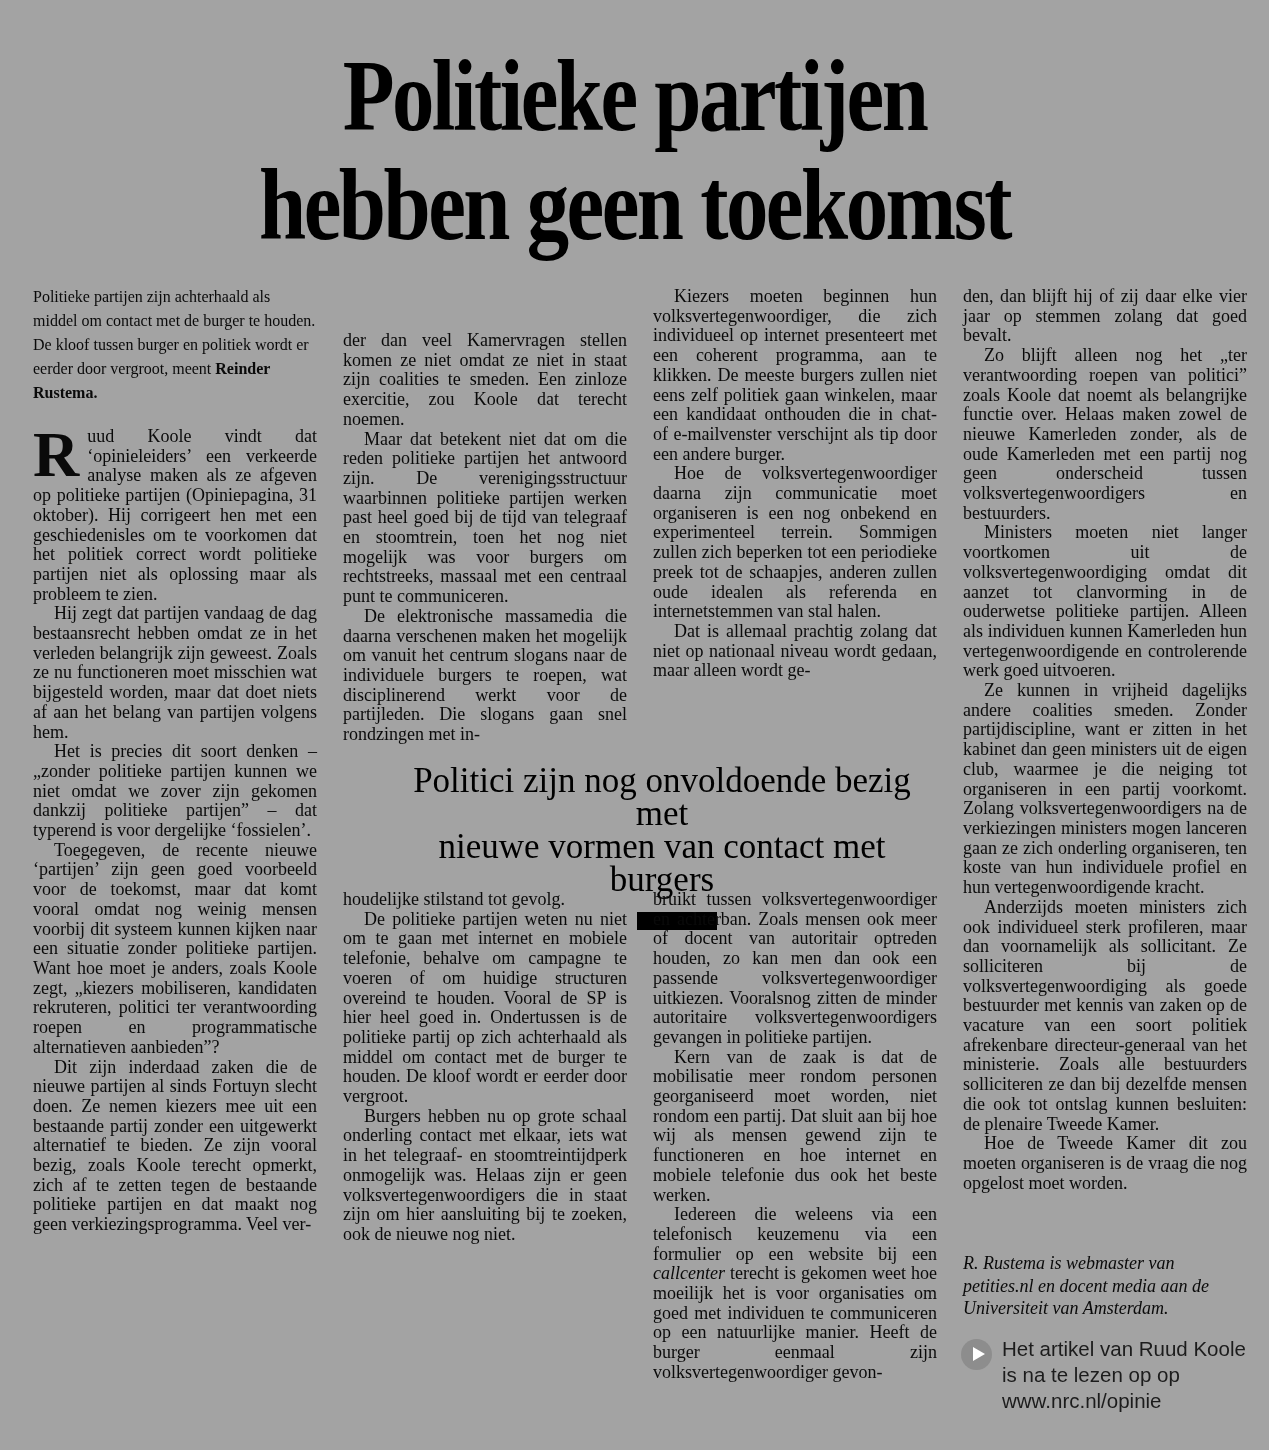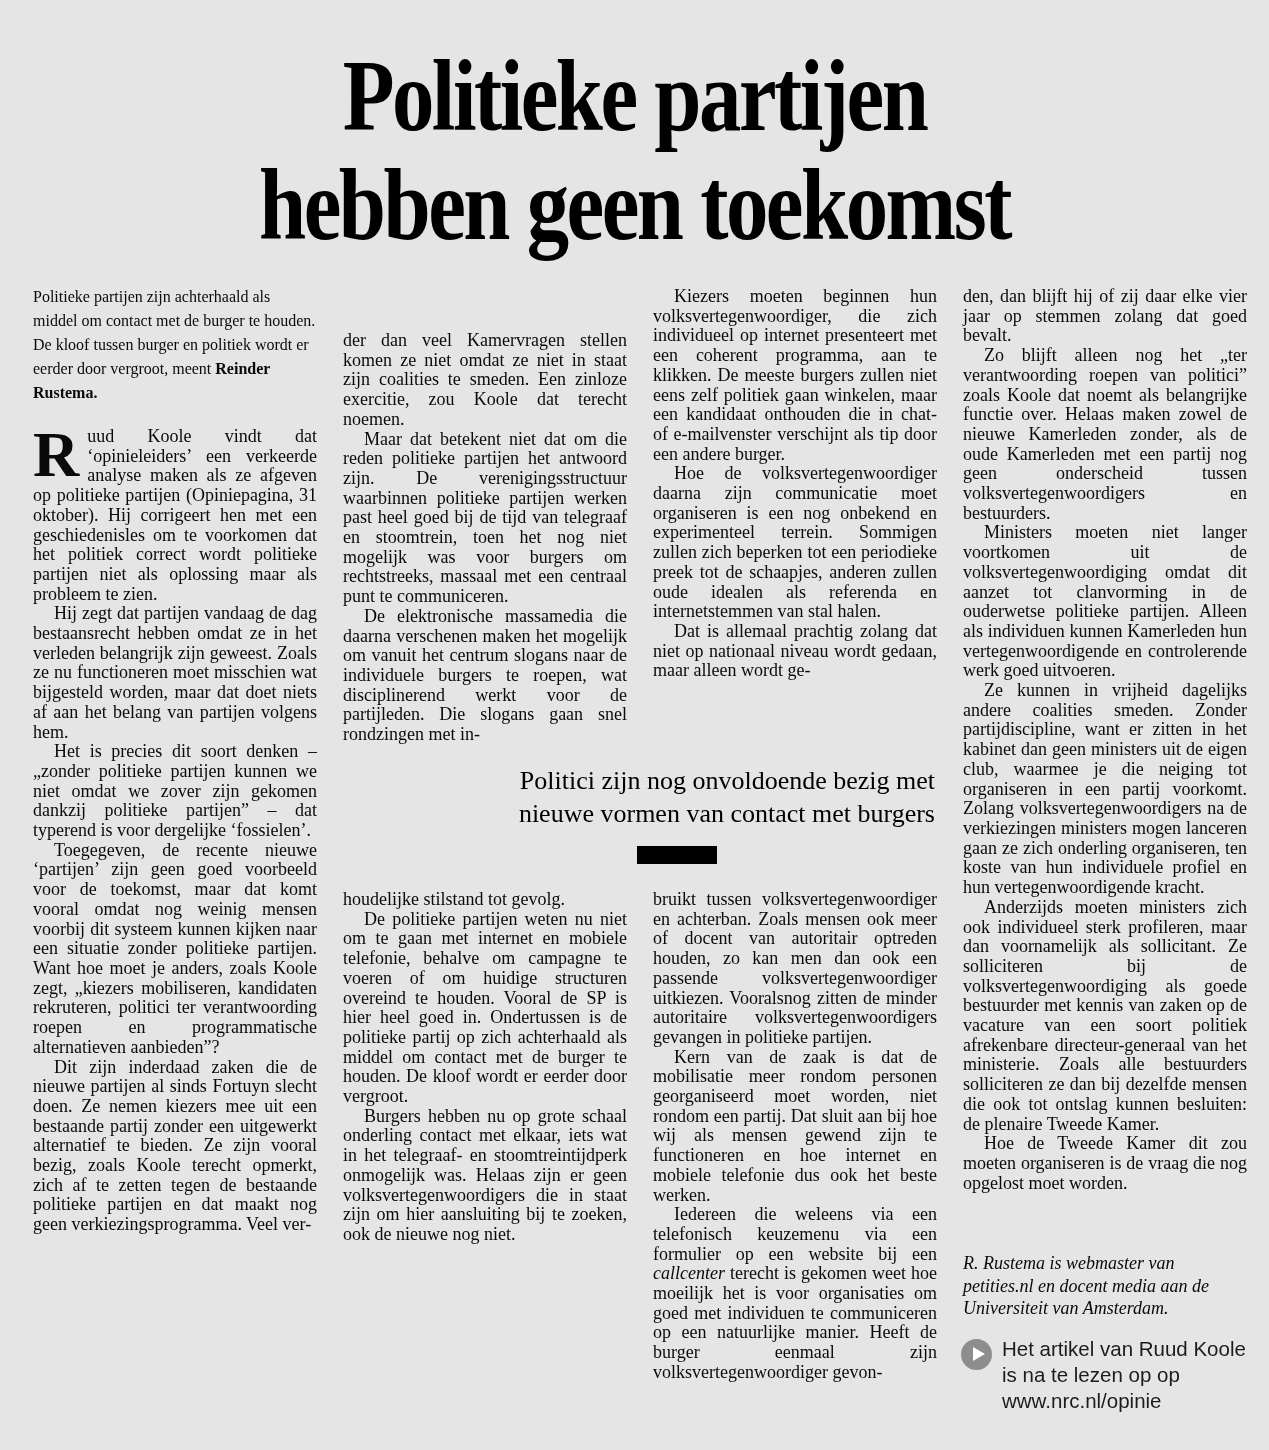--- a/index.html
+++ b/index.html
@@ -1,20 +1,20 @@
 <!DOCTYPE html>
 <html><head>
 <meta charset="utf-8">
 <style>
   html, body { margin: 0; padding: 0; background: #ffffff; }
   .page {
     position: relative;
     width: 1269px;
     height: 1450px;
-    background: #e5e5e5;
+    background: #a3a3a3;
     overflow: hidden;
     font-family: "Liberation Serif", serif;
     color: #0a0a0a;
   }
 
   
   .headline {
     position: absolute;
     left: 0; top: 42px;
     width: 1269px;
@@ -71,23 +71,23 @@
     padding: 3px 8px 0 0;
   }
 
   
   .pullquote {
     position: absolute;
     left: 343px; top: 764px;
     width: 592px;
     padding-left: 46px;
     box-sizing: border-box;
-    font-size: 26px;
+    font-size: 35px;
     line-height: 33px;
-    text-align: right;
+    text-align: center;
     color: #000;
   }
   .pq-line { display: block; }
   .quote-divider {
     width: 80px; height: 18px;
     background: #000;
     margin: 16px auto 0 auto;   
     margin-left: 248px;         
   }
 

